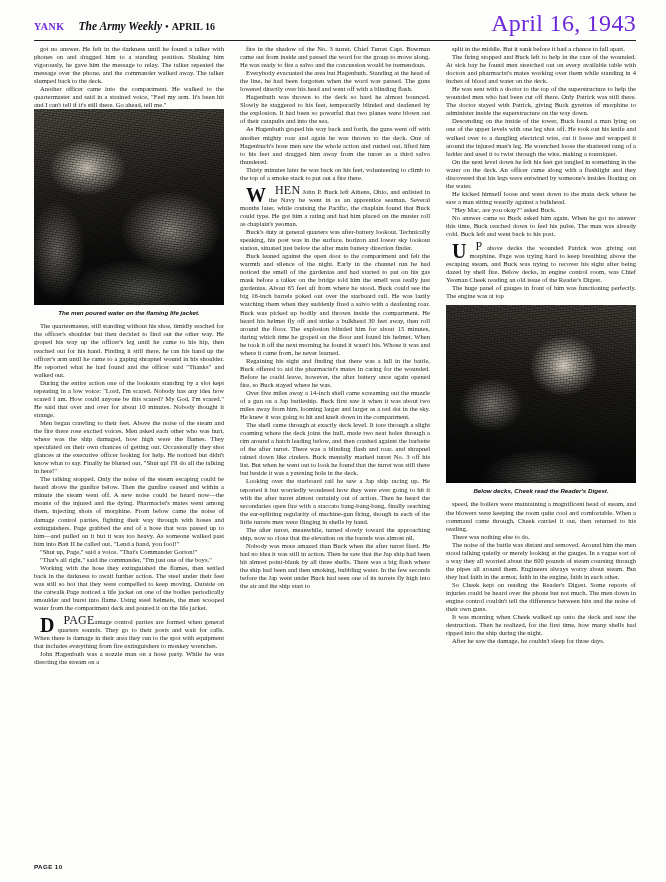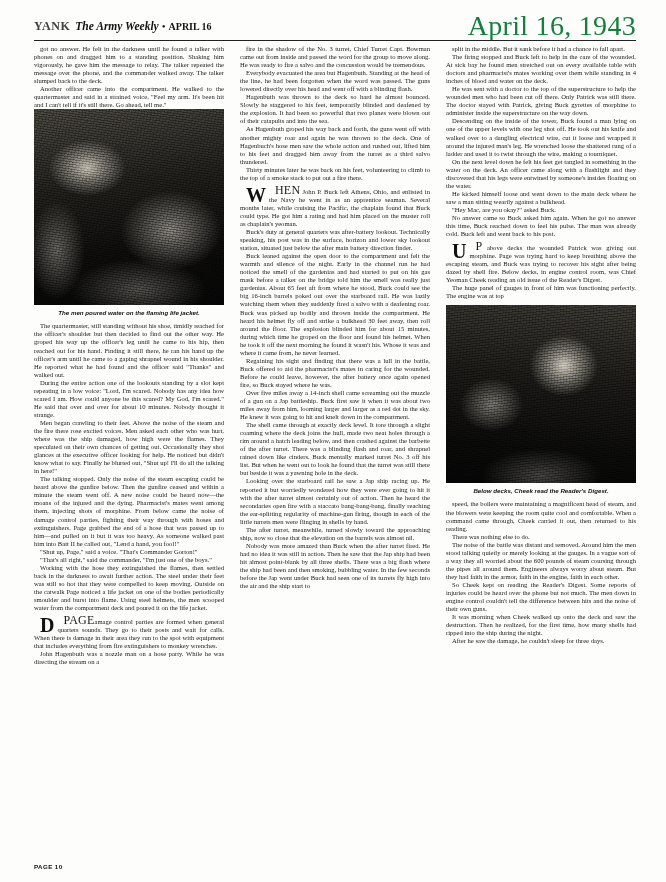--- a/index.html
+++ b/index.html
@@ -29,50 +29,50 @@
   }
   .mast-left {
     position: absolute;
     left: 0;
     top: 2px;
     white-space: nowrap;
   }
   .mast-yank {
     font-family: "Liberation Serif", serif;
     font-weight: bold;
-    font-size: 12px;
+    font-size: 10px;
     letter-spacing: 0.5px;
-    color: #404040;
+    color: #6d28d9;
   }
   .mast-army {
     font-family: "Liberation Serif", serif;
     font-style: italic;
     font-weight: bold;
     font-size: 11.5px;
     color: #111;
-    margin-left: 5px;
+    margin-left: 14px;
   }
   .mast-dot {
     font-size: 11px;
     margin: 0 3px;
     color: #111;
   }
   .mast-date-small {
     font-family: "Liberation Serif", serif;
     font-weight: bold;
     font-size: 10px;
     color: #111;
   }
   .mast-right {
     position: absolute;
     right: 0;
     top: -4px;
     font-family: "Liberation Serif", serif;
-    font-size: 28px;
-    color: #15803d;
+    font-size: 24px;
+    color: #6d28d9;
     letter-spacing: 0.3px;
   }
   .mast-rule {
     position: absolute;
     top: 40px;
     left: 34px;
     right: 30px;
     border-top: 1.2px solid #222;
   }
 

